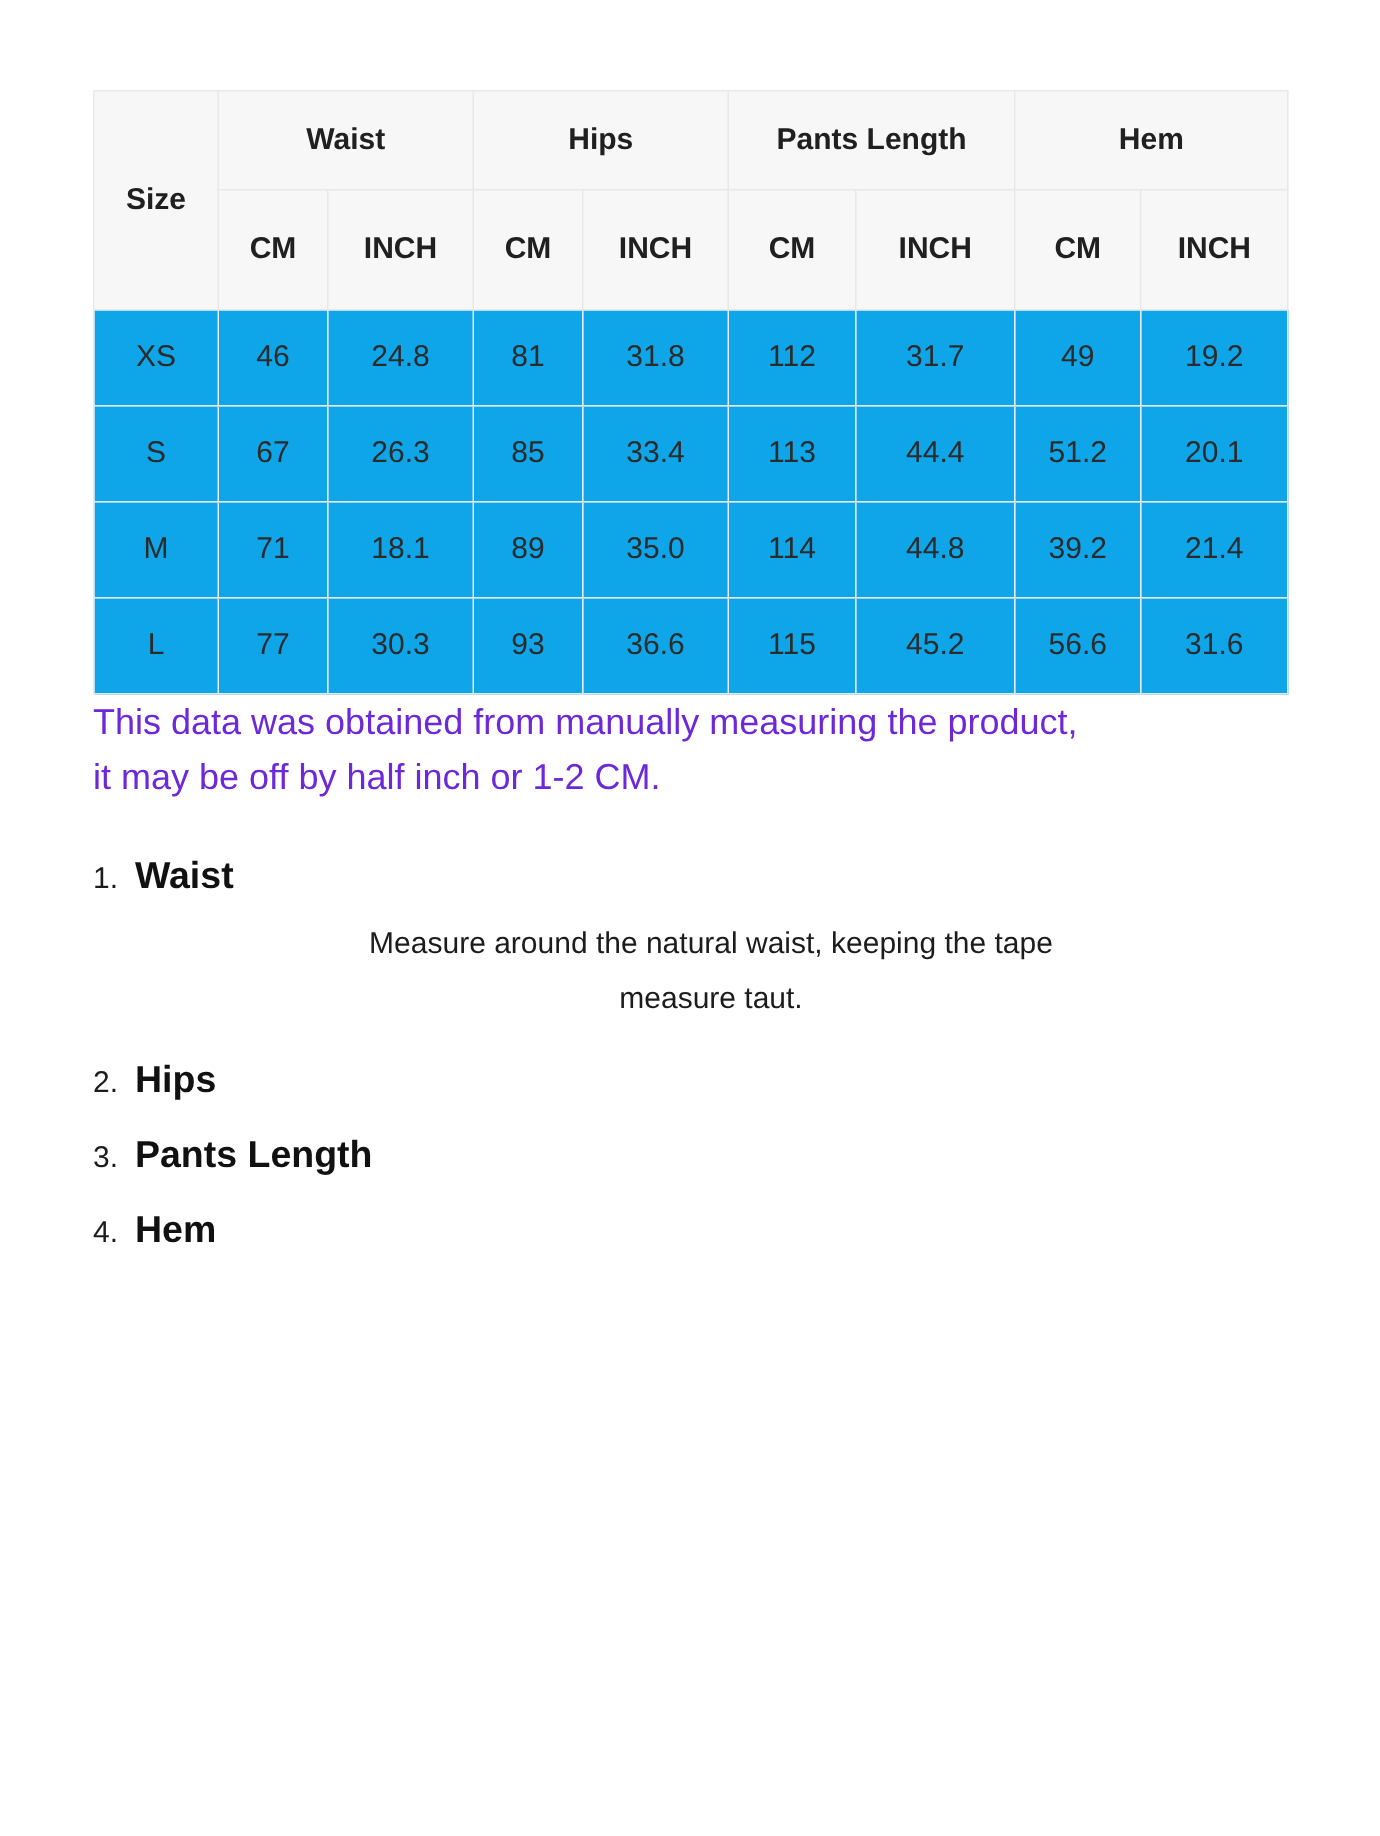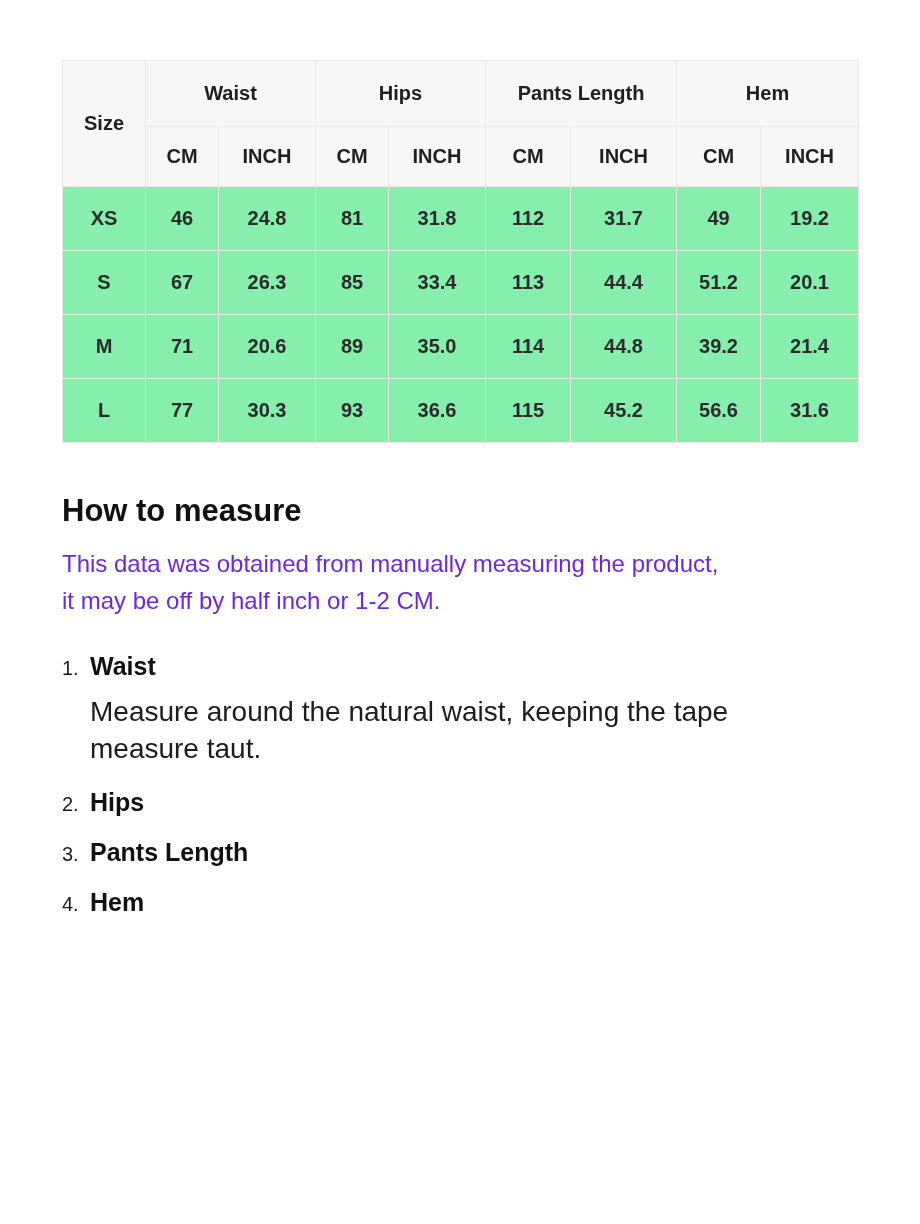--- a/index.html
+++ b/index.html
@@ -26,26 +26,26 @@
     vertical-align: middle;
     font-size: 20px;
     padding: 0;
   }
   .size-chart thead th {
     background: #f7f7f7;
     font-weight: 700;
     color: #202020;
   }
   .size-chart tr.group-row th { height: 66px; }
-  .size-chart tr.unit-row th { height: 60px; }
+  .size-chart tr.unit-row th { height: 80px; }
   .size-chart tbody td {
     height: 64px;
-    background: #86efac;
+    background: #0ea5e9;
     color: #2b2b2b;
-    font-weight: 700;
+    font-weight: 400;
   }
 
   
   .htm-heading {
     font-size: 31px;
     font-weight: 700;
     color: #111111;
     margin: 50px 0 16px 0;
     line-height: 36px;
   }
@@ -66,24 +66,25 @@
     color: #1c1c1c;
   }
   .item-title {
     font-size: 25px;
     font-weight: 700;
     color: #111111;
     line-height: 30px;
   }
   .item-desc {
     margin: 12px 0 0 28px;
-    font-size: 28px;
+    font-size: 20px;
     line-height: 37px;
     white-space: pre-line;
     color: #1c1c1c;
+    text-align: center;
   }
 </style>
 </head>
 <body>
 
 <div class="page">
 
   <table class="size-chart">
     <colgroup>
       <col style="width:83px">
@@ -134,21 +135,21 @@
         <td>85</td>
         <td>33.4</td>
         <td>113</td>
         <td>44.4</td>
         <td>51.2</td>
         <td>20.1</td>
       </tr>
       <tr>
         <td>M</td>
         <td>71</td>
-        <td>20.6</td>
+        <td>18.1</td>
         <td>89</td>
         <td>35.0</td>
         <td>114</td>
         <td>44.8</td>
         <td>39.2</td>
         <td>21.4</td>
       </tr>
       <tr>
         <td>L</td>
         <td>77</td>
@@ -156,21 +157,20 @@
         <td>93</td>
         <td>36.6</td>
         <td>115</td>
         <td>45.2</td>
         <td>56.6</td>
         <td>31.6</td>
       </tr>
     </tbody>
   </table>
 
-  <h2 class="htm-heading">How to measure</h2>
   <p class="intro">This data was obtained from manually measuring the product,
 it may be off by half inch or 1-2 CM.</p>
 
   <div class="measure-list">
 
     <div class="measure-item">
       <div class="item-head">
         <span class="item-num">1.</span>
         <span class="item-title">Waist</span>
       </div>

